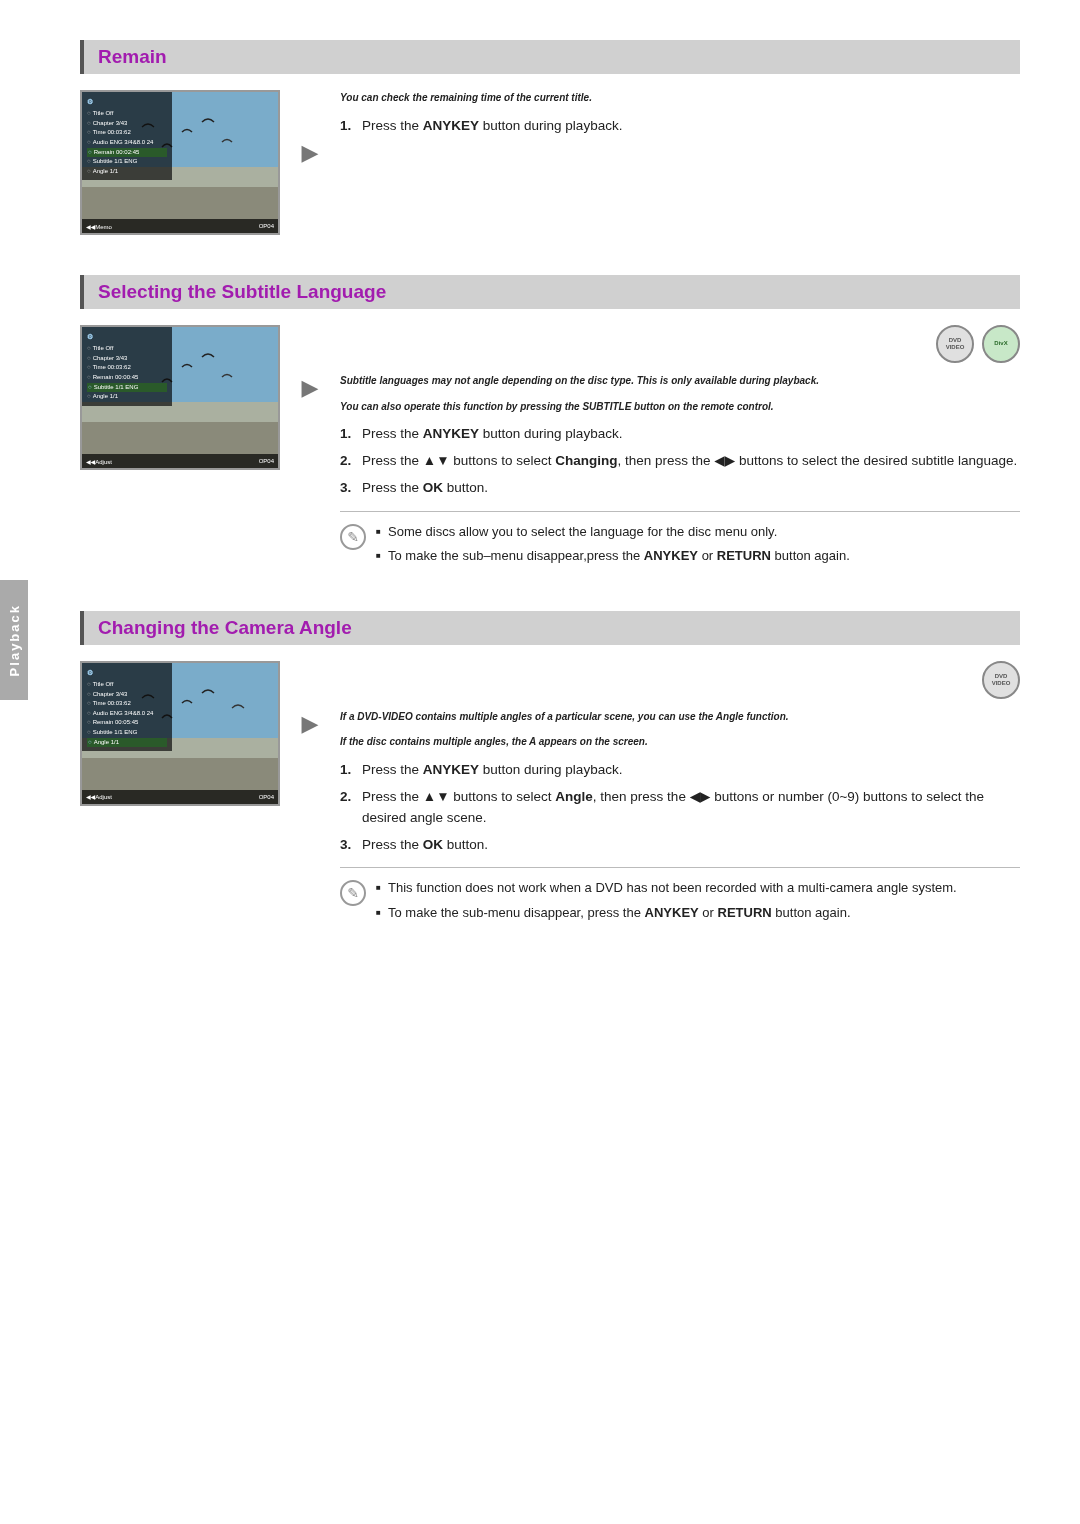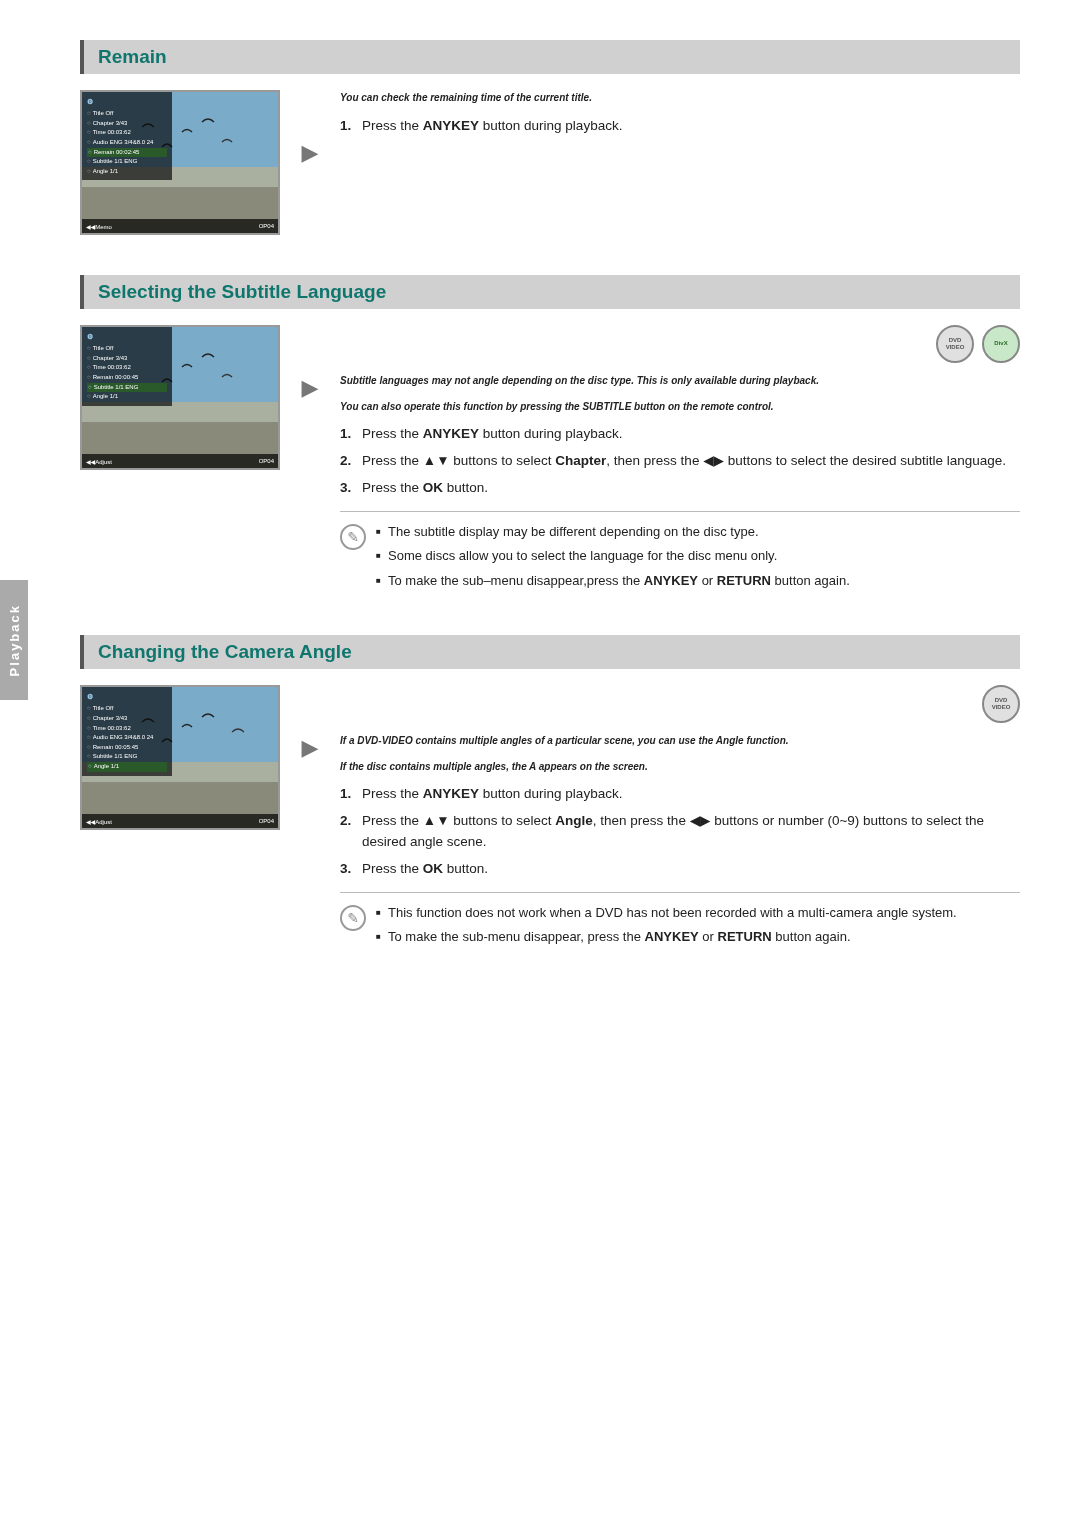--- a/index.html
+++ b/index.html
@@ -49,21 +49,21 @@
     
     .section-header {
       background: #d0d0d0;
       padding: 6px 14px;
       margin-bottom: 16px;
       border-left: 4px solid #555;
     }
     .section-header h2 {
       font-size: 19px;
       font-weight: bold;
-      color: #0f766e;
+      color: #a21caf;
     }
 
     
     .content-row {
       display: flex;
       align-items: flex-start;
       gap: 16px;
     }
 
     
@@ -347,31 +347,30 @@
         </div>
         <p class="intro-bold"><em>Subtitle languages may not angle depending on the disc type. This is only available during playback.</em></p>
         <p class="intro-bold"><em>You can also operate this function by pressing the SUBTITLE button on the remote control.</em></p>
         <ol class="numbered-list">
           <li>
             <span class="num bold">1.</span>
             <span>Press the <strong>ANYKEY</strong> button during playback.</span>
           </li>
           <li>
             <span class="num bold">2.</span>
-            <span>Press the ▲▼ buttons to select <strong>Chapter</strong>, then press the ◀▶ buttons to select the desired subtitle language.</span>
+            <span>Press the ▲▼ buttons to select <strong>Changing</strong>, then press the ◀▶ buttons to select the desired subtitle language.</span>
           </li>
           <li>
             <span class="num bold">3.</span>
             <span>Press the <strong>OK</strong> button.</span>
           </li>
         </ol>
         <div class="note-box">
           <div class="note-icon">✎</div>
           <div class="note-items">
-            <p>The subtitle display may be different depending on the disc type.</p>
             <p>Some discs allow you to select the language for the disc menu only.</p>
             <p>To make the sub–menu disappear,press the <strong>ANYKEY</strong> or <strong>RETURN</strong> button again.</p>
           </div>
         </div>
       </div>
     </div>
   </div>
 
   <div class="section">
     <div class="section-header">

